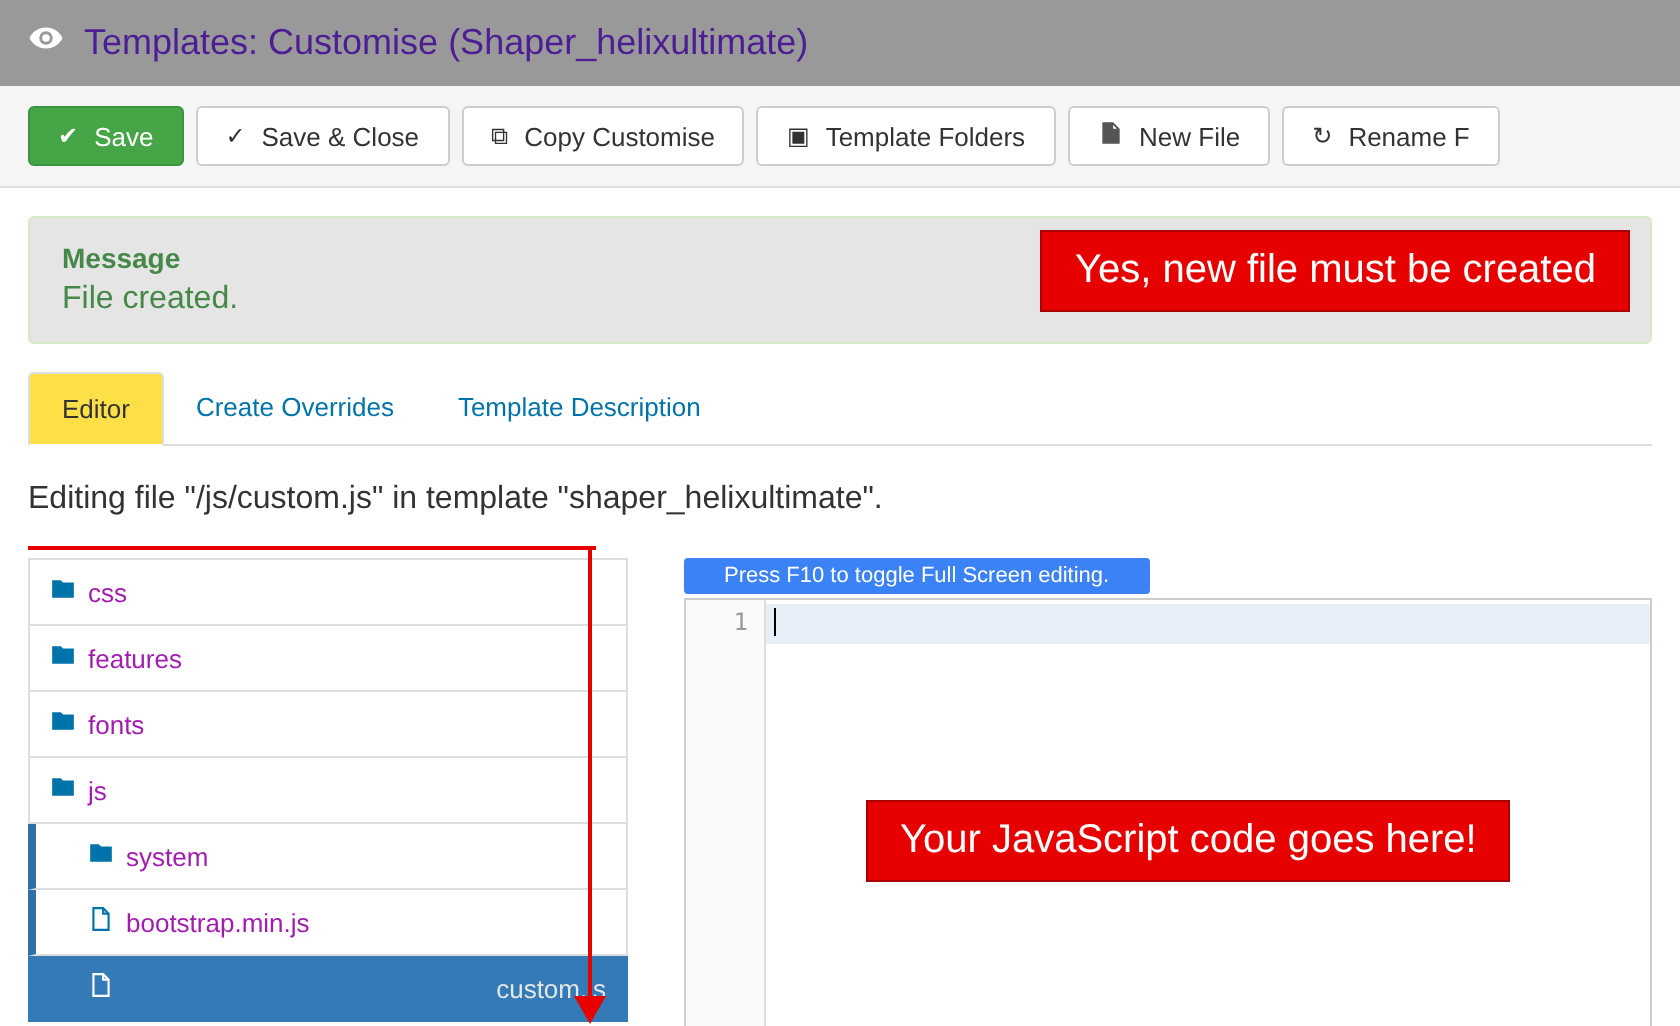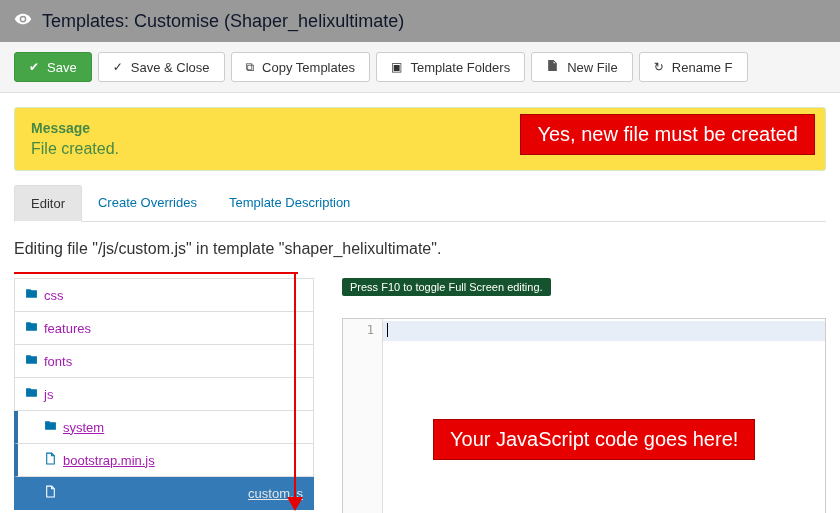--- a/index.html
+++ b/index.html
@@ -1,45 +1,45 @@
 <!DOCTYPE html>
 <html><head>
 <meta charset="utf-8">
 <style>
 * { box-sizing: border-box; margin: 0; padding: 0; }
 body { font-family: -apple-system, "Helvetica Neue", Arial, sans-serif; font-size: 13px; color: #333; background: #fff; width: 840px; overflow: hidden; }
-.header { background: #999; color: #0f172a; padding: 10px 14px; display: flex; align-items: center; gap: 10px; }
+.header { background: #999; color: #4c1d95; padding: 10px 14px; display: flex; align-items: center; gap: 10px; }
 .header .eye { font-size: 16px; }
 .header h1 { font-size: 18px; font-weight: 400; }
 .toolbar { background: #f5f5f5; padding: 10px 14px; display: flex; gap: 6px; border-bottom: 1px solid #e0e0e0; }
 .btn { display: inline-flex; align-items: center; gap: 8px; padding: 6px 14px; background: #fff; border: 1px solid #ccc; border-radius: 3px; font-size: 13px; color: #333; cursor: pointer; white-space: nowrap; }
 .btn-success { background: #46a546; border-color: #3d943d; color: #fff; }
 .btn .ic { font-size: 12px; display: inline-block; }
 .content { padding: 14px; }
-.alert { background: #fde047; border: 1px solid #d6e9c6; padding: 12px 16px; border-radius: 3px; margin-bottom: 14px; position: relative; }
+.alert { background: #e5e5e5; border: 1px solid #d6e9c6; padding: 12px 16px; border-radius: 3px; margin-bottom: 14px; position: relative; }
 .alert .title { color: #468847; font-weight: bold; font-size: 14px; margin-bottom: 4px; }
 .alert .msg { color: #468847; font-size: 16px; }
 .annot { position: absolute; background: #e60000; color: #fff; padding: 8px 16px; font-size: 20px; border: 1px solid #a00; }
 .tabs { display: flex; border-bottom: 1px solid #ddd; margin-bottom: 18px; }
 .tab { padding: 10px 16px; color: #0073aa; cursor: pointer; font-size: 13px; }
-.tab.active { color: #333; border: 1px solid #ddd; border-bottom: 1px solid #fff; margin-bottom: -1px; border-radius: 3px 3px 0 0; background: #e5e5e5; }
+.tab.active { color: #333; border: 1px solid #ddd; border-bottom: 1px solid #fff; margin-bottom: -1px; border-radius: 3px 3px 0 0; background: #fde047; }
 .editing { font-size: 16px; color: #333; margin-bottom: 14px; }
 .arrow-box { position: relative; }
 .hr-red { border: none; border-top: 2px solid #e60000; margin-bottom: 4px; width: 284px; }
 .arrow-line { position: absolute; left: 280px; top: 0; width: 2px; height: 232px; background: #e60000; }
 .arrow-head { position: absolute; left: 273px; top: 225px; width: 0; height: 0; border-left: 8px solid transparent; border-right: 8px solid transparent; border-top: 14px solid #e60000; }
 .main-row { display: flex; gap: 28px; }
 .tree { width: 300px; }
 .tree-item { display: flex; align-items: center; gap: 6px; padding: 8px 10px; border: 1px solid #ddd; border-top: none; color: #a21caf; cursor: pointer; font-size: 13px; }
 .tree > .tree-item:first-child { border-top: 1px solid #ddd; }
-.tree-item.indent1 { padding-left: 26px; border-left: 4px solid #3071a9; text-decoration: underline; }
+.tree-item.indent1 { padding-left: 26px; border-left: 4px solid #3071a9; }
 .tree-item.active { background: #337ab7; color: #e5e5e5; border-color: #337ab7; justify-content: space-between; }
 .tree-item .ic { font-size: 12px; }
 .editor { flex: 1; }
-.fs-hint { background: #14532d; color: #fff; font-size: 11px; padding: 3px 8px; display: inline-block; border-radius: 2px; margin-bottom: 22px; }
+.fs-hint { background: #3b82f6; color: #fff; font-size: 11px; padding: 3px 20px; display: inline-block; border-radius: 2px; margin-bottom: 2px; }
 .code-area { border: 1px solid #ccc; position: relative; min-height: 220px; background: #fff; }
 .gutter { position: absolute; left: 0; top: 0; bottom: 0; width: 40px; border-right: 1px solid #ddd; background: #fafafa; }
 .gutter .ln { text-align: right; padding: 4px 8px 0 0; color: #999; font-size: 12px; font-family: monospace; }
 .code-line { margin-left: 40px; height: 20px; background: #e8eef7; margin-top: 2px; padding-left: 4px; }
 .cursor { display: inline-block; width: 1px; height: 14px; background: #000; vertical-align: middle; }
 svg.ic { width: 13px; height: 13px; }
 </style>
 </head>
 <body>
 
@@ -56,21 +56,21 @@
   <button class="btn btn-success">
     <span class="ic">✔</span>
     <span>Save</span>
   </button>
   <button class="btn">
     <span class="ic">✓</span>
     <span>Save &amp; Close</span>
   </button>
   <button class="btn">
     <span class="ic">⧉</span>
-    <span>Copy Templates</span>
+    <span>Copy Customise</span>
   </button>
   <button class="btn">
     <span class="ic">▣</span>
     <span>Template Folders</span>
   </button>
   <button class="btn">
     <span class="ic">
       <svg class="ic" viewBox="0 0 24 24" fill="#555">
           <path d="M14 2H4v20h16V8l-6-6zm0 2.5L17.5 8H14V4.5z"></path>
         </svg>

